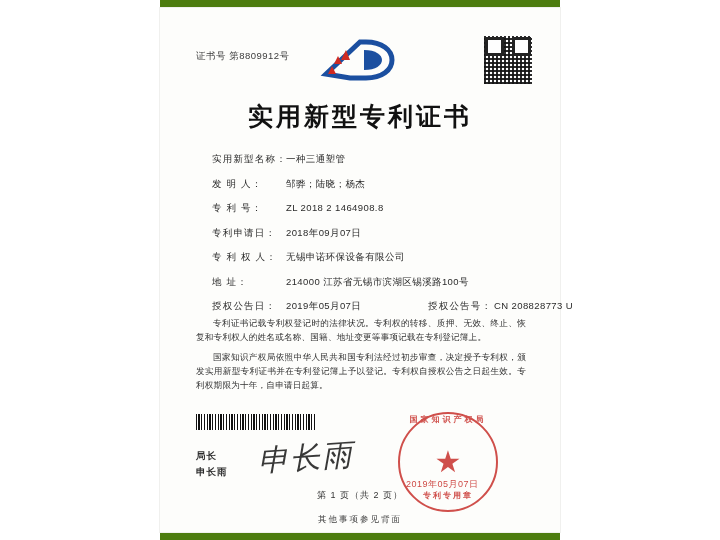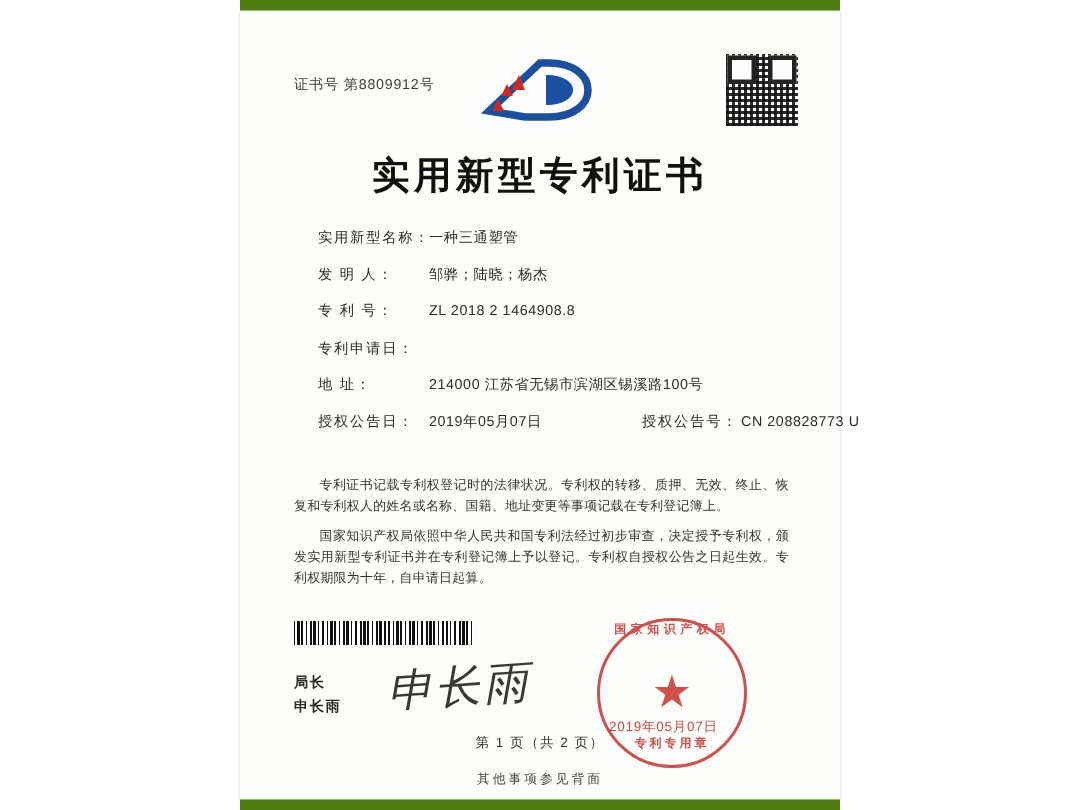--- a/index.html
+++ b/index.html
@@ -277,20 +277,25 @@
       <div class="frow">
         <span class="flabel">发 明 人：</span>
         <span class="fvalue">邹骅；陆晓；杨杰</span>
       </div>
       <div class="frow">
         <span class="flabel">专 利 号：</span>
         <span class="fvalue">ZL 2018 2 1464908.8</span>
       </div>
       <div class="frow">
         <span class="flabel">专利申请日：</span>
+        <span class="fvalue">2018年09月07日</span>
+      </div>
+      <div class="frow">
+        <span class="flabel">专 利 权 人：</span>
+        <span class="fvalue">无锡申诺环保设备有限公司</span>
       </div>
       <div class="frow addr">
         <span class="flabel">地 址：</span>
         <span class="fvalue">214000 江苏省无锡市滨湖区锡溪路100号</span>
       </div>
       <div class="frow two">
         <span class="flabel">授权公告日：</span>
         <span class="fvalue">2019年05月07日</span>
         <span class="sublabel">授权公告号：</span>
         <span class="subvalue">CN 208828773 U</span>

